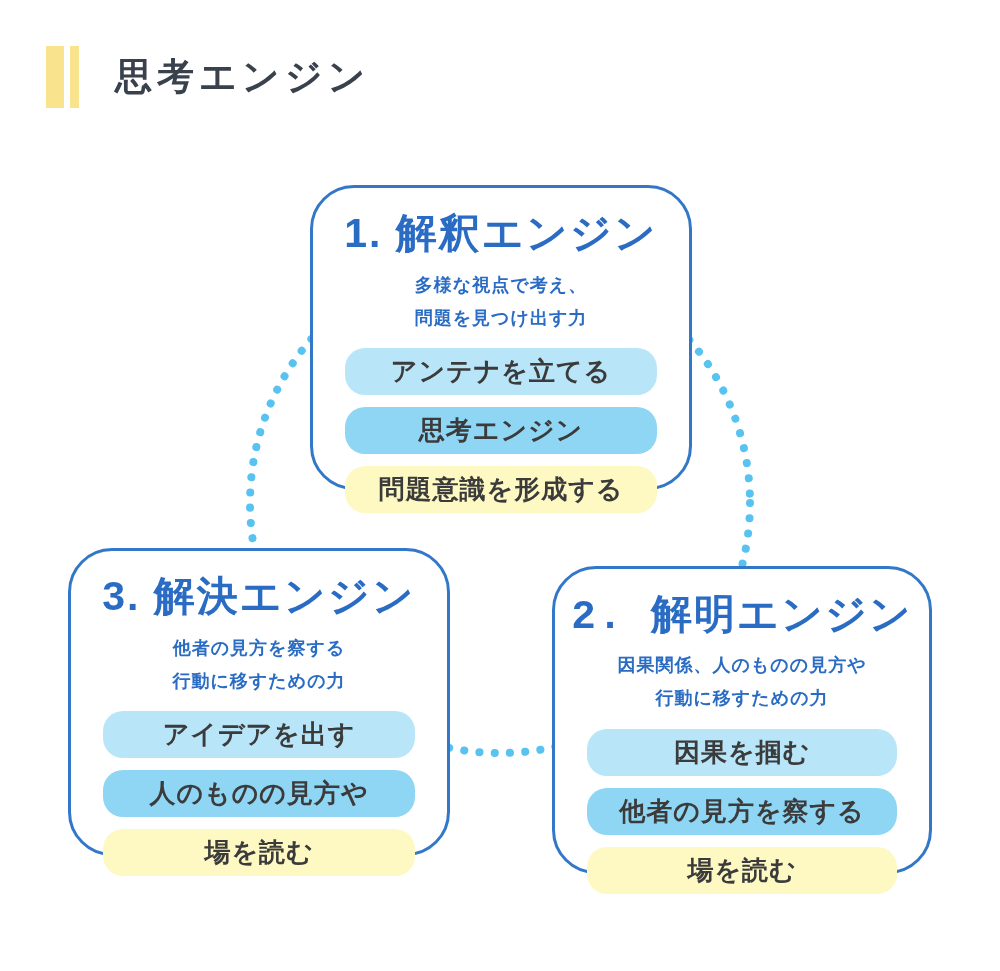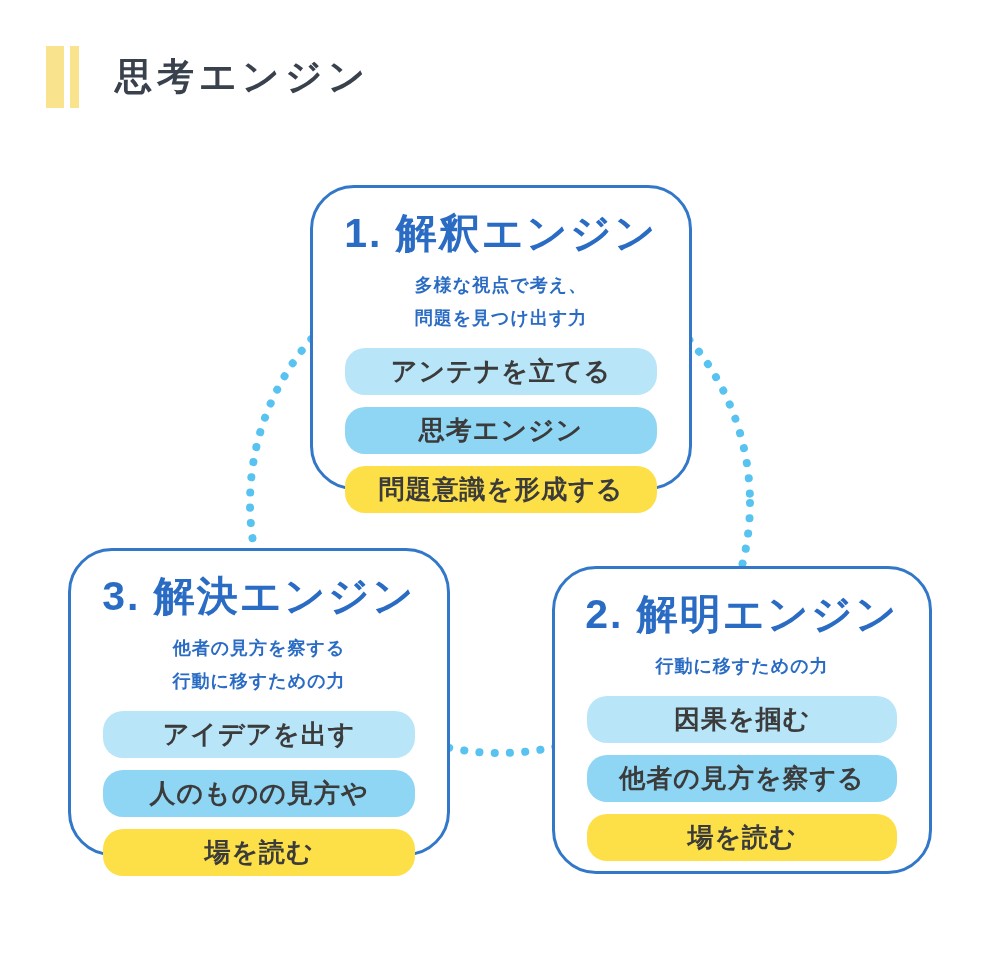--- a/index.html
+++ b/index.html
@@ -53,21 +53,21 @@
     box-sizing: border-box;
     background: #ffffff;
     border: 3px solid #3377C8;
     border-radius: 44px;
     text-align: center;
     padding-top: 14px;
     z-index: 1;
   }
   .pos-top   { left: 310px; top: 185px; width: 382px; height: 305px; }
   .pos-left  { left:  68px; top: 548px; width: 382px; height: 308px; }
-  .pos-right { left: 552px; top: 566px; width: 380px; height: 308px; }
+  .pos-right { left: 552px; top: 566px; width: 380px; height: 308px; font-family: Liberation Mono, monospace; }
 
   .box-title {
     margin: 4px 0 8px 0;
     font-size: 41px;
     font-weight: 700;
     letter-spacing: 2px;
     color: #2A6CC4;
     white-space: nowrap;
   }
   .box-desc {
@@ -93,21 +93,21 @@
     align-items: center;
     justify-content: center;
     font-size: 26px;
     font-weight: 700;
     letter-spacing: 1px;
     color: #3B3B3B;
     white-space: nowrap;
   }
   .shade-1 { background: #B9E5F8; }
   .shade-2 { background: #8FD6F4; }
-  .shade-3 { background: #fde047; }
+  .shade-3 { background: #fef9c3; }
 </style>
 </head>
 <body>
 
 <div class="page">
 
   <svg class="cycle-svg" width="1000" height="971" viewBox="0 0 1000 971">
     <circle cx="500" cy="503" r="250" fill="none" stroke="#58C3F0" stroke-width="8" stroke-dasharray="0.1 15.2" stroke-linecap="round"></circle>
   </svg>
 
@@ -134,20 +134,21 @@
     <p class="box-desc">行動に移すための力</p>
     <div class="pills">
       <div class="pill shade-1">アイデアを出す</div>
       <div class="pill shade-2">人のものの見方や</div>
       <div class="pill shade-3">場を読む</div>
     </div>
   </section>
 
   <section class="engine-box pos-right">
     <h2 class="box-title">2. 解明エンジン</h2>
+    <p class="box-desc">因果関係、人のものの見方や</p>
     <p class="box-desc">行動に移すための力</p>
     <div class="pills">
       <div class="pill shade-1">因果を掴む</div>
       <div class="pill shade-2">他者の見方を察する</div>
       <div class="pill shade-3">場を読む</div>
     </div>
   </section>
 
 </div>
 

